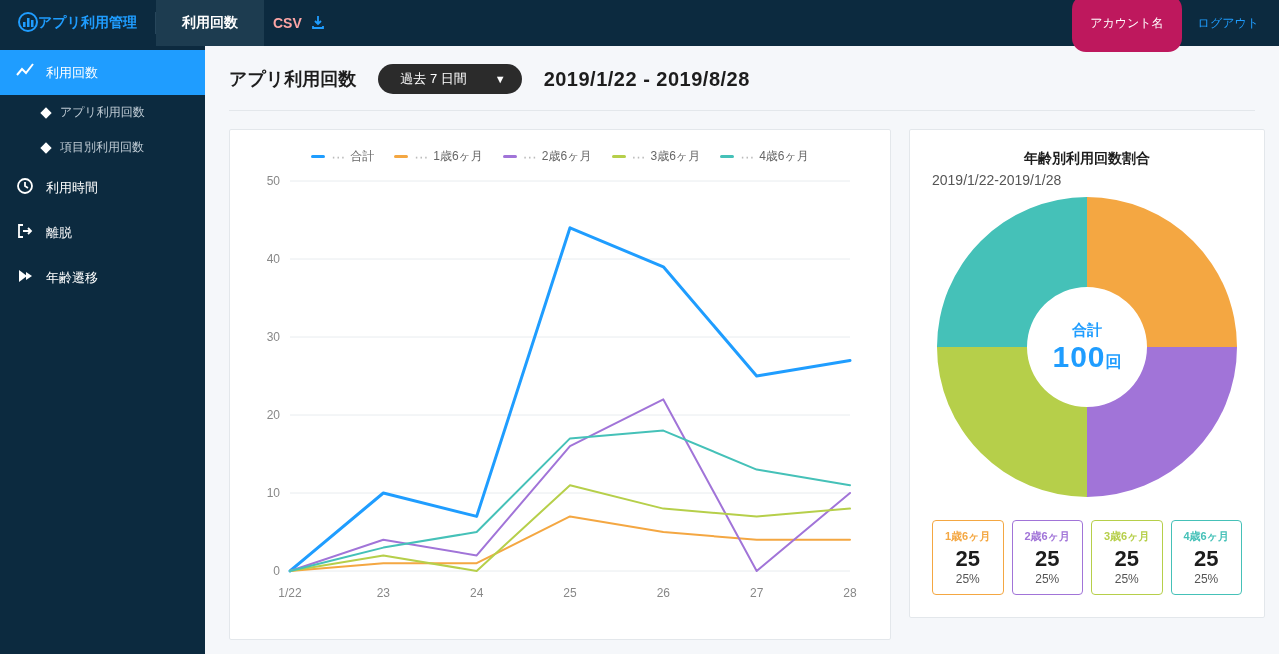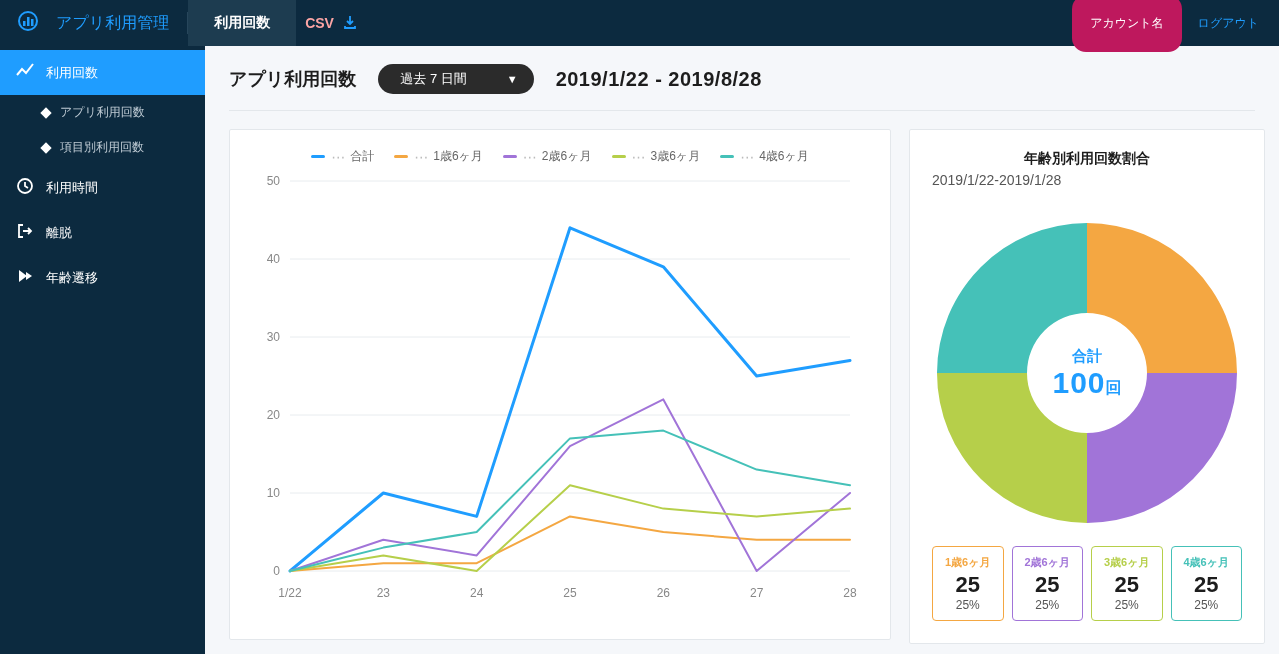--- a/index.html
+++ b/index.html
@@ -1,20 +1,20 @@
 <!DOCTYPE html>
 <html><head>
 <meta charset="utf-8">
 <style>
 * { margin: 0; padding: 0; box-sizing: border-box; font-family: -apple-system, "Hiragino Sans", "Hiragino Kaku Gothic ProN", sans-serif; }
 body { background: #f5f7fa; color: #1d1d1d; }
 
 
 .topbar { display: flex; align-items: center; height: 46px; background: #0c2a3f; color: #fff; }
-.brand { display: flex; align-items: center; gap: 18px; padding: 0 18px; color: #1f9dff; font-size: 16px; font-weight: 400; }
+.brand { display: flex; align-items: center; gap: 0; padding: 0 18px; color: #1f9dff; font-size: 14px; font-weight: 700; }
 .brand-sep { height: 22px; width: 1px; background: #27465b; }
 .top-tabs { display: flex; height: 100%; }
 .top-tab { display: flex; align-items: center; gap: 8px; padding: 0 26px; font-size: 14px; font-weight: 600; color: #fff; cursor: pointer; }
 .top-tab.active { background: #1d3c50; }
 .top-tab.csv { color: #fca5a5; padding-left: 9px; }
 .spacer { flex: 1; }
 .account-pill { background: #be185d; color: #fff; padding: 20px 18px; border-radius: 14px; font-size: 12px; margin-right: 16px; cursor: pointer; }
 .logout { color: #1f9dff; font-size: 12px; margin-right: 20px; cursor: pointer; }
 
 
@@ -22,38 +22,38 @@
 .sidebar { width: 205px; background: #0c2a3f; color: #fff; padding-top: 4px; }
 .side-item { display: flex; align-items: center; gap: 12px; padding: 12px 16px; font-size: 13px; cursor: pointer; }
 .side-item.active { background: #1f9dff; }
 .side-sub { display: flex; align-items: center; gap: 10px; padding: 9px 16px 9px 42px; font-size: 12px; color: #c0ccd5; cursor: pointer; }
 .side-sub .diamond { width: 8px; height: 8px; background: #fff; transform: rotate(45deg); }
 
 
 .main { flex: 1; padding: 18px 24px; overflow: auto; }
 .page-head { display: flex; align-items: center; gap: 22px; padding-bottom: 16px; border-bottom: 1px solid #e3e7eb; margin-bottom: 18px; }
 .page-title { font-size: 18px; font-weight: 700; color: #1d1d1d; }
-.period-pill { background: #2b2b2b; color: #fff; padding: 6px 16px 6px 22px; border-radius: 16px; font-size: 13px; display: flex; align-items: center; gap: 40px; cursor: pointer; }
+.period-pill { background: #2b2b2b; color: #fff; padding: 6px 16px 6px 22px; border-radius: 16px; font-size: 13px; display: flex; align-items: center; gap: 28px; cursor: pointer; }
 .period-pill .caret { font-size: 11px; }
 .date-range { font-size: 20px; font-weight: 600; letter-spacing: 0.5px; color: #1d1d1d; }
 
 .panels { display: flex; gap: 18px; align-items: flex-start; }
 .panel { background: #fff; border: 1px solid #e3e7eb; border-radius: 2px; }
 .panel-line { flex: 1; padding: 18px 20px 24px 20px; }
 .panel-pie { width: 372px; padding: 20px 22px 22px 22px; }
 
 
 .legend-row { display: flex; justify-content: center; gap: 20px; font-size: 12px; color: #666; margin-bottom: 6px; }
 .legend-item { display: flex; align-items: center; gap: 6px; }
 .legend-swatch { width: 14px; height: 3px; border-radius: 2px; }
 .legend-dots { color: #bbb; letter-spacing: -1px; font-size: 14px; line-height: 0; }
 
 
 .pie-title { font-size: 14px; font-weight: 600; margin-bottom: 4px; text-align: center; }
-.pie-sub { font-size: 14px; color: #555; margin-bottom: 30px; }
+.pie-sub { font-size: 14px; color: #555; margin-bottom: 4px; }
 .donut-wrap { position: relative; width: 310px; height: 310px; margin: 0 auto; }
 .donut-center { position: absolute; inset: 0; display: flex; flex-direction: column; align-items: center; justify-content: center; }
 .donut-center-label { font-size: 15px; font-weight: 700; color: #1f9dff; }
 .donut-center-val { font-size: 30px; font-weight: 700; color: #1f9dff; letter-spacing: 1px; }
 .donut-center-unit { font-size: 16px; font-weight: 700; color: #1f9dff; }
 
 .seg-cards { display: flex; gap: 8px; margin-top: 18px; }
 .seg-card { flex: 1; border: 1px solid; border-radius: 4px; padding: 8px 4px; text-align: center; }
 .seg-name { font-size: 11px; font-weight: 600; }
 .seg-val { font-size: 22px; font-weight: 700; color: #1d1d1d; margin-top: 2px; }

